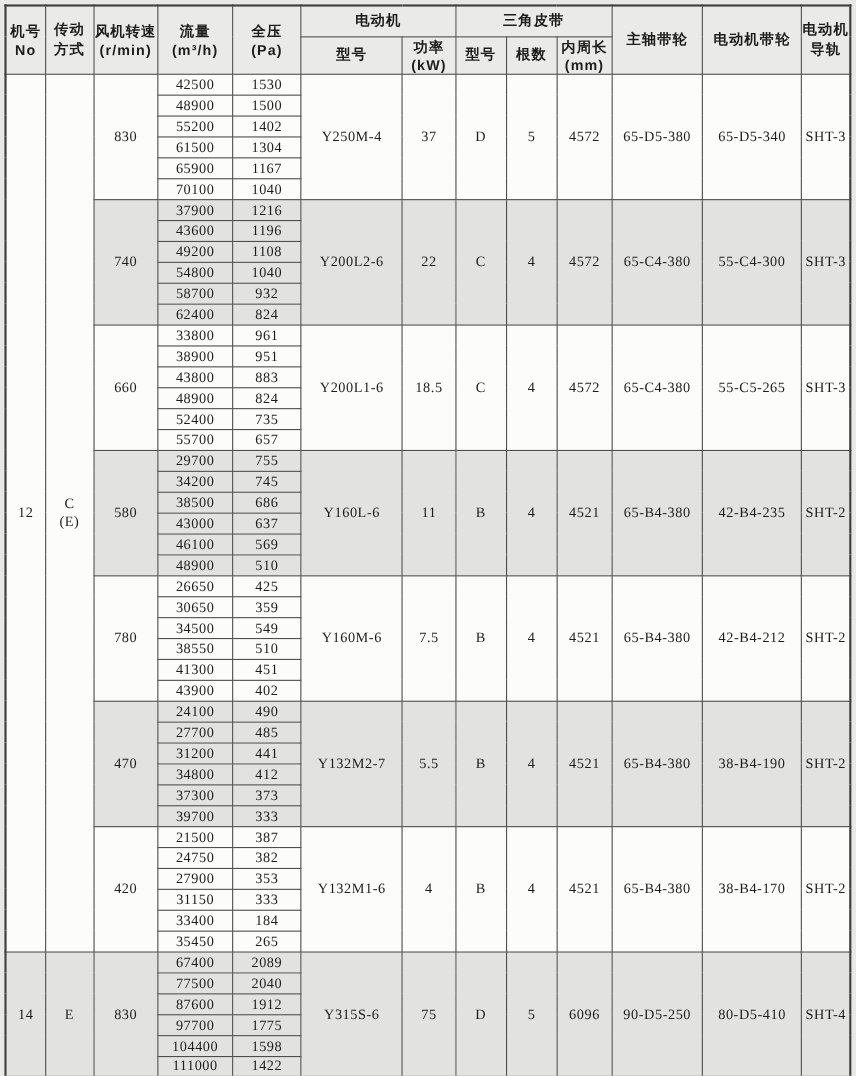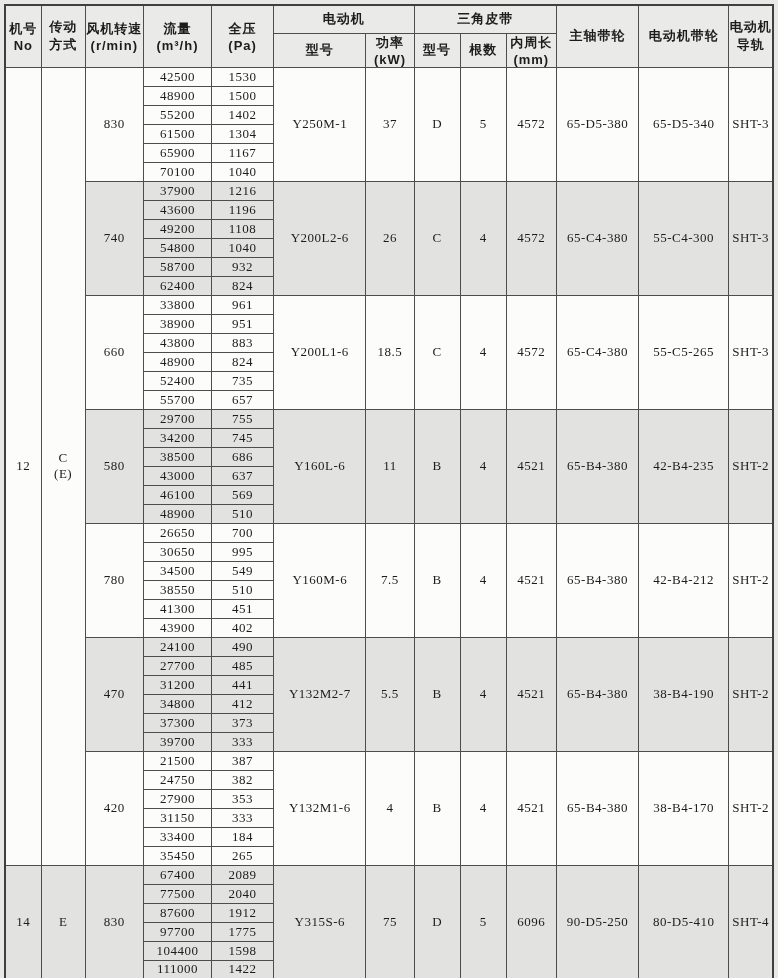--- a/index.html
+++ b/index.html
@@ -96,21 +96,21 @@
       </tr>
     </thead>
     <tbody id="spec-body">
         <tr>
           <td rowspan="42">12</td>
           <td rowspan="42">C
 (E)</td>
           <td rowspan="6">830</td>
           <td>42500</td>
           <td>1530</td>
-          <td rowspan="6">Y250M-1</td>
+          <td rowspan="6">Y250M-4</td>
           <td rowspan="6">37</td>
           <td rowspan="6">D</td>
           <td rowspan="6">5</td>
           <td rowspan="6">4572</td>
           <td rowspan="6">65-D5-380</td>
           <td rowspan="6">65-D5-340</td>
           <td rowspan="6">SHT-3</td>
         </tr>
         <tr>
           <td>48900</td>
@@ -130,21 +130,21 @@
         </tr>
         <tr>
           <td>70100</td>
           <td>1040</td>
         </tr>
         <tr>
           <td rowspan="6" class="shaded">740</td>
           <td class="shaded">37900</td>
           <td class="shaded">1216</td>
           <td rowspan="6" class="shaded">Y200L2-6</td>
-          <td rowspan="6" class="shaded">26</td>
+          <td rowspan="6" class="shaded">22</td>
           <td rowspan="6" class="shaded">C</td>
           <td rowspan="6" class="shaded">4</td>
           <td rowspan="6" class="shaded">4572</td>
           <td rowspan="6" class="shaded">65-C4-380</td>
           <td rowspan="6" class="shaded">55-C4-300</td>
           <td rowspan="6" class="shaded">SHT-3</td>
         </tr>
         <tr>
           <td class="shaded">43600</td>
           <td class="shaded">1196</td>
@@ -227,33 +227,33 @@
           <td class="shaded">46100</td>
           <td class="shaded">569</td>
         </tr>
         <tr>
           <td class="shaded">48900</td>
           <td class="shaded">510</td>
         </tr>
         <tr>
           <td rowspan="6">780</td>
           <td>26650</td>
-          <td>700</td>
+          <td>425</td>
           <td rowspan="6">Y160M-6</td>
           <td rowspan="6">7.5</td>
           <td rowspan="6">B</td>
           <td rowspan="6">4</td>
           <td rowspan="6">4521</td>
           <td rowspan="6">65-B4-380</td>
           <td rowspan="6">42-B4-212</td>
           <td rowspan="6">SHT-2</td>
         </tr>
         <tr>
           <td>30650</td>
-          <td>995</td>
+          <td>359</td>
         </tr>
         <tr>
           <td>34500</td>
           <td>549</td>
         </tr>
         <tr>
           <td>38550</td>
           <td>510</td>
         </tr>
         <tr>

